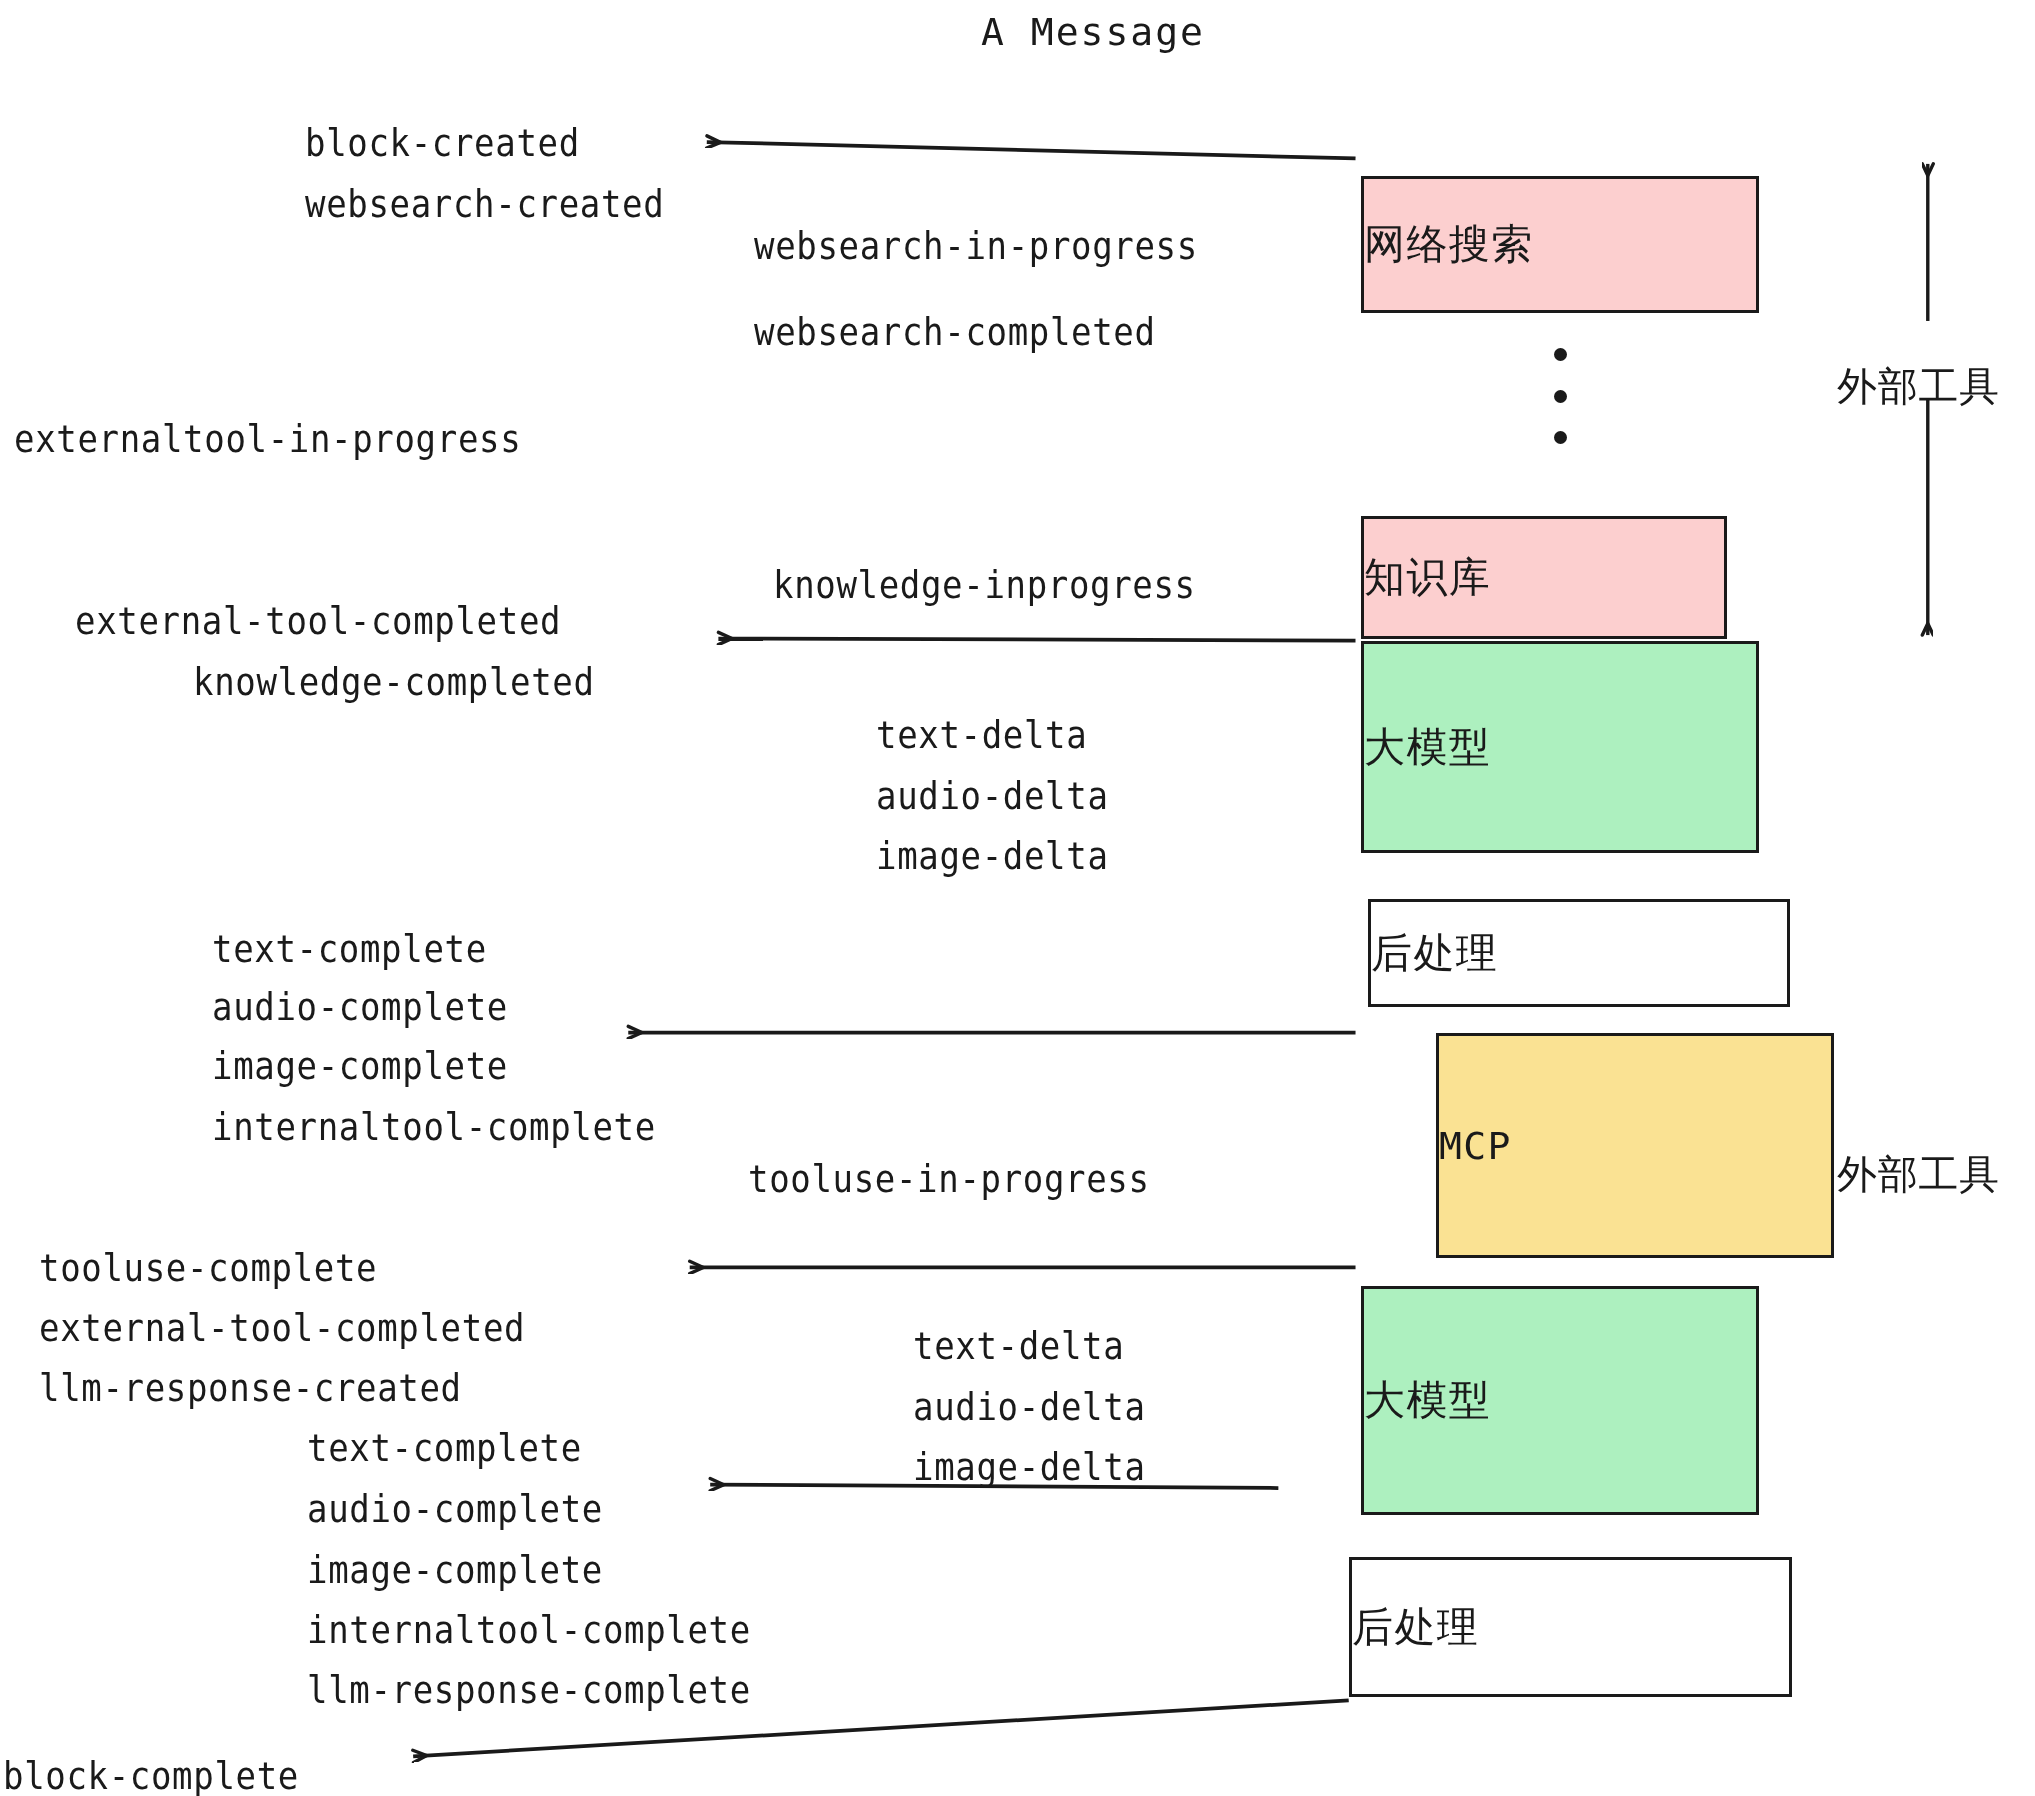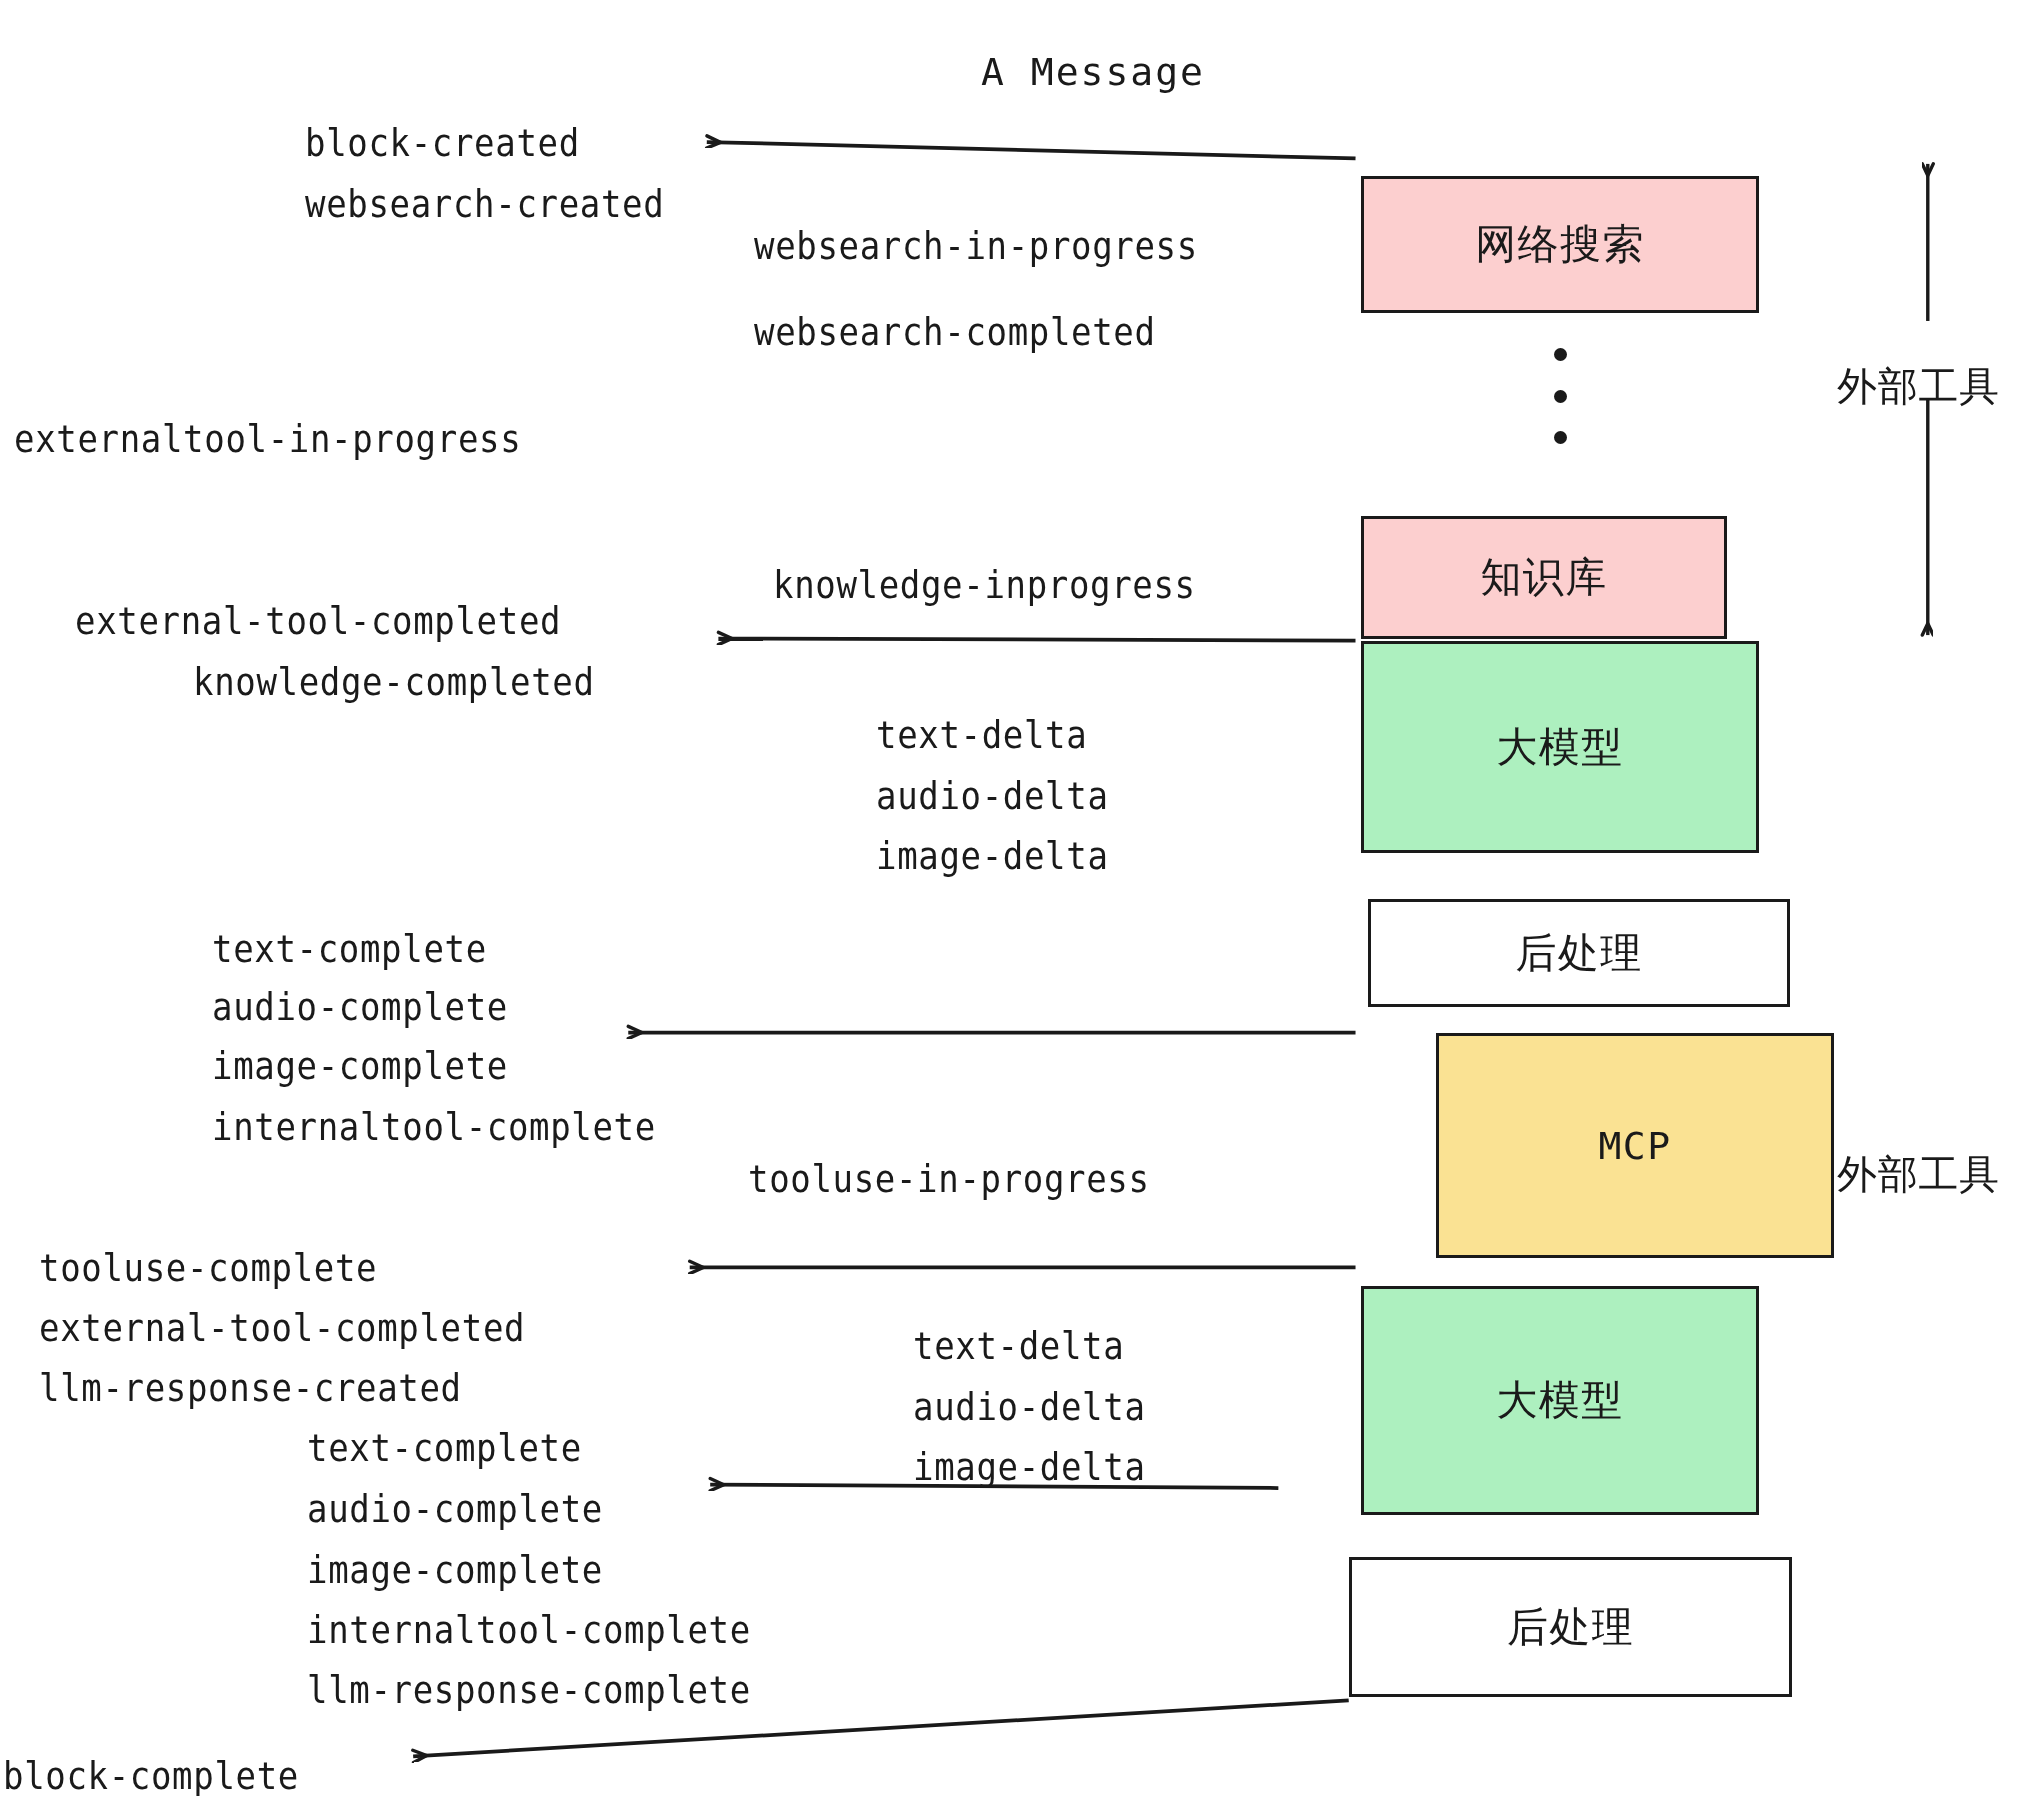--- a/index.html
+++ b/index.html
@@ -32,21 +32,20 @@
     font-size: 38px;
     letter-spacing: 2px;
     white-space: nowrap;
   }
   .node {
     position: absolute;
     box-sizing: border-box;
     border: 3.4px solid #1a1a1a;
     display: flex;
     align-items: center;
-    justify-content: center;
     font-family: "DejaVu Sans", "Liberation Sans", sans-serif;
     font-size: 41px;
     color: #1a1a1a;
     letter-spacing: 1.4px;
   }
   .node.mono {
     font-family: "DejaVu Sans Mono", "Liberation Mono", monospace;
     font-size: 38px;
   }
   .grouplbl {
@@ -78,21 +77,21 @@
     width: 2035px;
     height: 1796px;
     pointer-events: none;
   }
 </style>
 </head>
 <body>
 
 <div id="canvas">
 
-  <div class="title" id="diagram-title" style="left:981px; top:9.6px;margin-top:40px;">A Message</div>
+  <div class="title" id="diagram-title" style="left:981px; top:9.6px;">A Message</div>
 
   <svg class="lines" id="arrow-layer" viewBox="0 0 2980 2630">
     <defs>
       <marker id="ah" markerWidth="28" markerHeight="28" refX="24" refY="9" orient="auto" markerUnits="userSpaceOnUse">
         <path d="M24,0 L4,9 L24,18" fill="none" stroke="#1a1a1a" stroke-width="5" stroke-linecap="round" stroke-linejoin="round"></path>
       </marker>
       <marker id="ahs" markerWidth="24" markerHeight="24" refX="20" refY="8" orient="auto" markerUnits="userSpaceOnUse">
         <path d="M20,0 L3,8 L20,16" fill="none" stroke="#1a1a1a" stroke-width="5" stroke-linecap="round" stroke-linejoin="round"></path>
       </marker>
     </defs>

